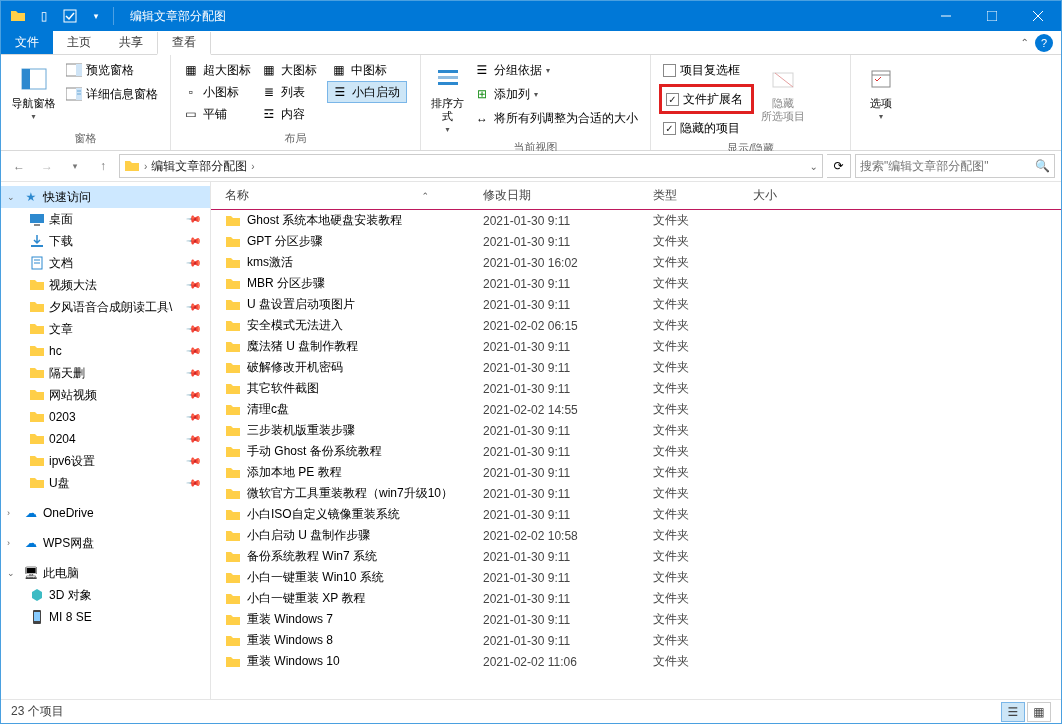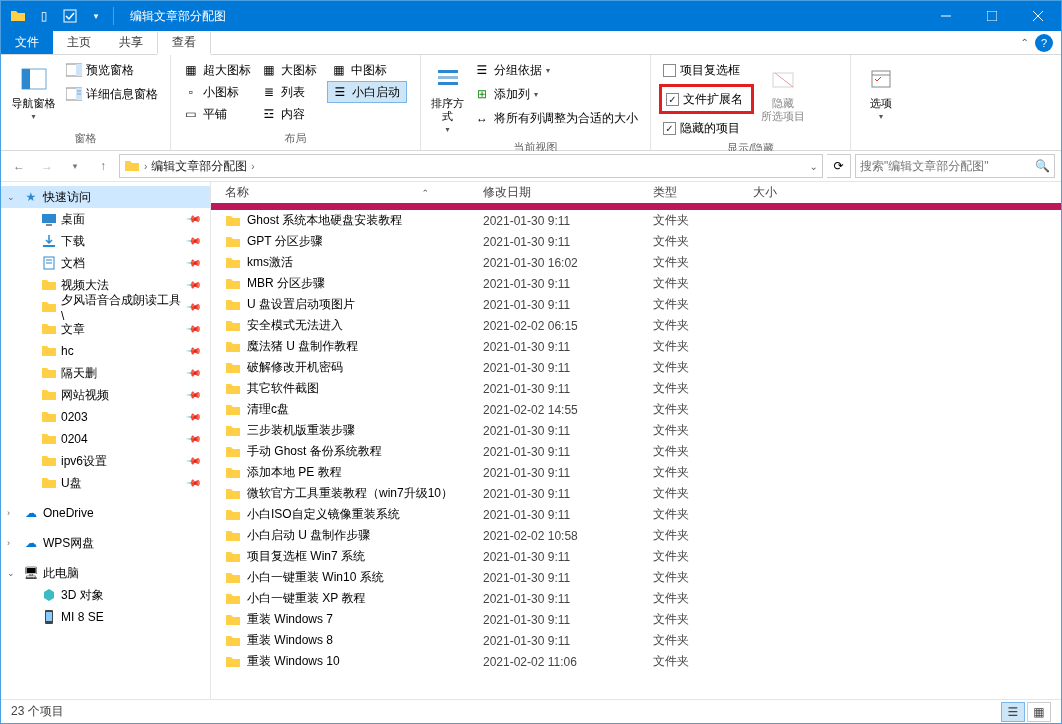--- a/index.html
+++ b/index.html
@@ -51,24 +51,24 @@
 .search-box .sicon { color: #777; }
 
 
 .content { flex: 1; display: flex; overflow: hidden; border-top: 1px solid #e5e5e5; }
 .nav-pane { width: 210px; border-right: 1px solid #e5e5e5; overflow-y: auto; padding: 4px 0; }
 .nav-item { height: 22px; display: flex; align-items: center; gap: 4px; padding-left: 22px; position: relative; }
 .nav-item.sel { background: #cde8ff; }
 .nav-item .exp { position: absolute; left: 6px; width: 12px; color: #666; font-size: 9px; }
 .nav-item .ni { width: 16px; height: 16px; display: flex; align-items: center; justify-content: center; }
 .nav-item .pin { margin-left: auto; margin-right: 10px; color: #888; font-size: 10px; transform: rotate(45deg); }
-.nav-item.sub { padding-left: 40px; }
+.nav-item.sub { padding-left: 28px; }
 
 .file-area { flex: 1; display: flex; flex-direction: column; overflow: hidden; }
-.cols { height: 28px; display: flex; align-items: center; border-bottom: 7px solid #be185d; font-size: 12px; color: #444; }
+.cols { height: 28px; display: flex; align-items: center; border-bottom: 1px solid #be185d; font-size: 12px; color: #444; }
 .col { padding-left: 14px; }
 .col.name { width: 258px; display: flex; align-items: center; }
 .col.name .arrw { margin-left: auto; margin-right: 40px; color: #555; font-size: 9px; }
 .col.date { width: 170px; }
 .col.type { width: 100px; }
 .col.size { width: 80px; }
 .rows { flex: 1; overflow-y: auto; }
 .row { height: 21px; display: flex; align-items: center; padding-left: 14px; }
 .row .fi { width: 16px; height: 16px; margin-right: 6px; }
 .row .name { width: 236px; }
@@ -629,21 +629,21 @@
                 <path fill="#ffcf48" d="M1 3h5l2 2h7v8H1z"></path>
               </svg></span>
             <span class="name">小白启动 U 盘制作步骤</span>
             <span class="date">2021-02-02 10:58</span>
             <span class="type">文件夹</span>
           </div>
           <div class="row">
             <span class="fi"><svg width="16" height="16" viewBox="0 0 16 16">
                 <path fill="#ffcf48" d="M1 3h5l2 2h7v8H1z"></path>
               </svg></span>
-            <span class="name">项目复选框 Win7 系统</span>
+            <span class="name">备份系统教程 Win7 系统</span>
             <span class="date">2021-01-30 9:11</span>
             <span class="type">文件夹</span>
           </div>
           <div class="row">
             <span class="fi"><svg width="16" height="16" viewBox="0 0 16 16">
                 <path fill="#ffcf48" d="M1 3h5l2 2h7v8H1z"></path>
               </svg></span>
             <span class="name">小白一键重装 Win10 系统</span>
             <span class="date">2021-01-30 9:11</span>
             <span class="type">文件夹</span>

